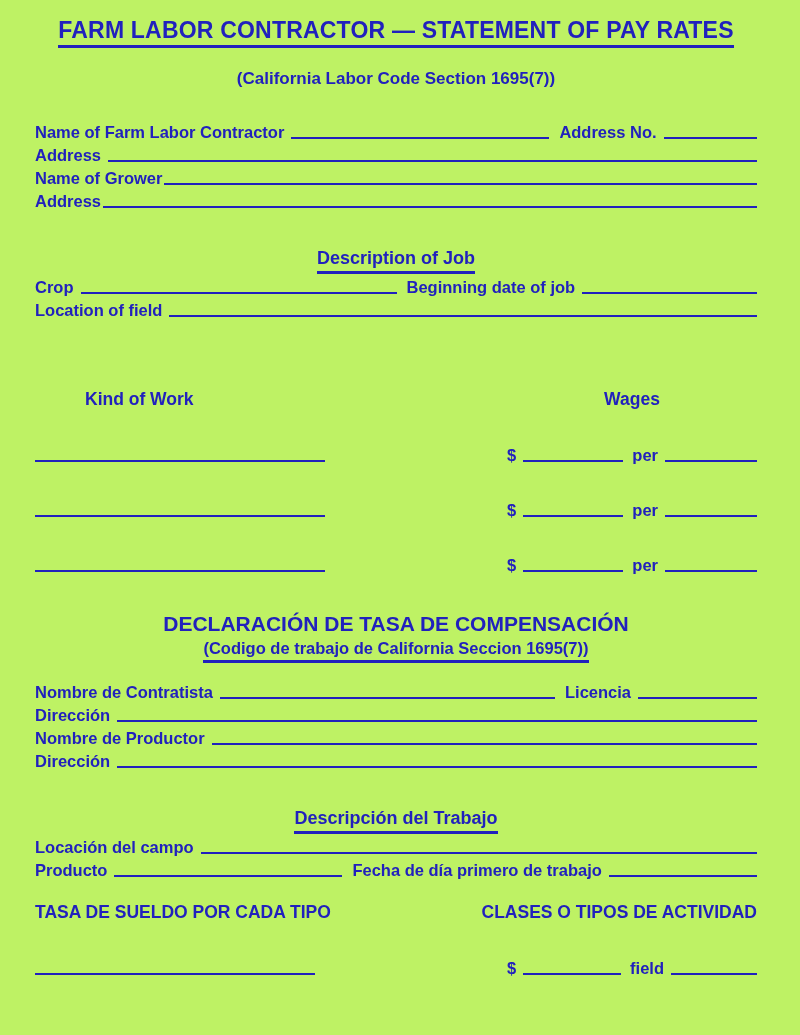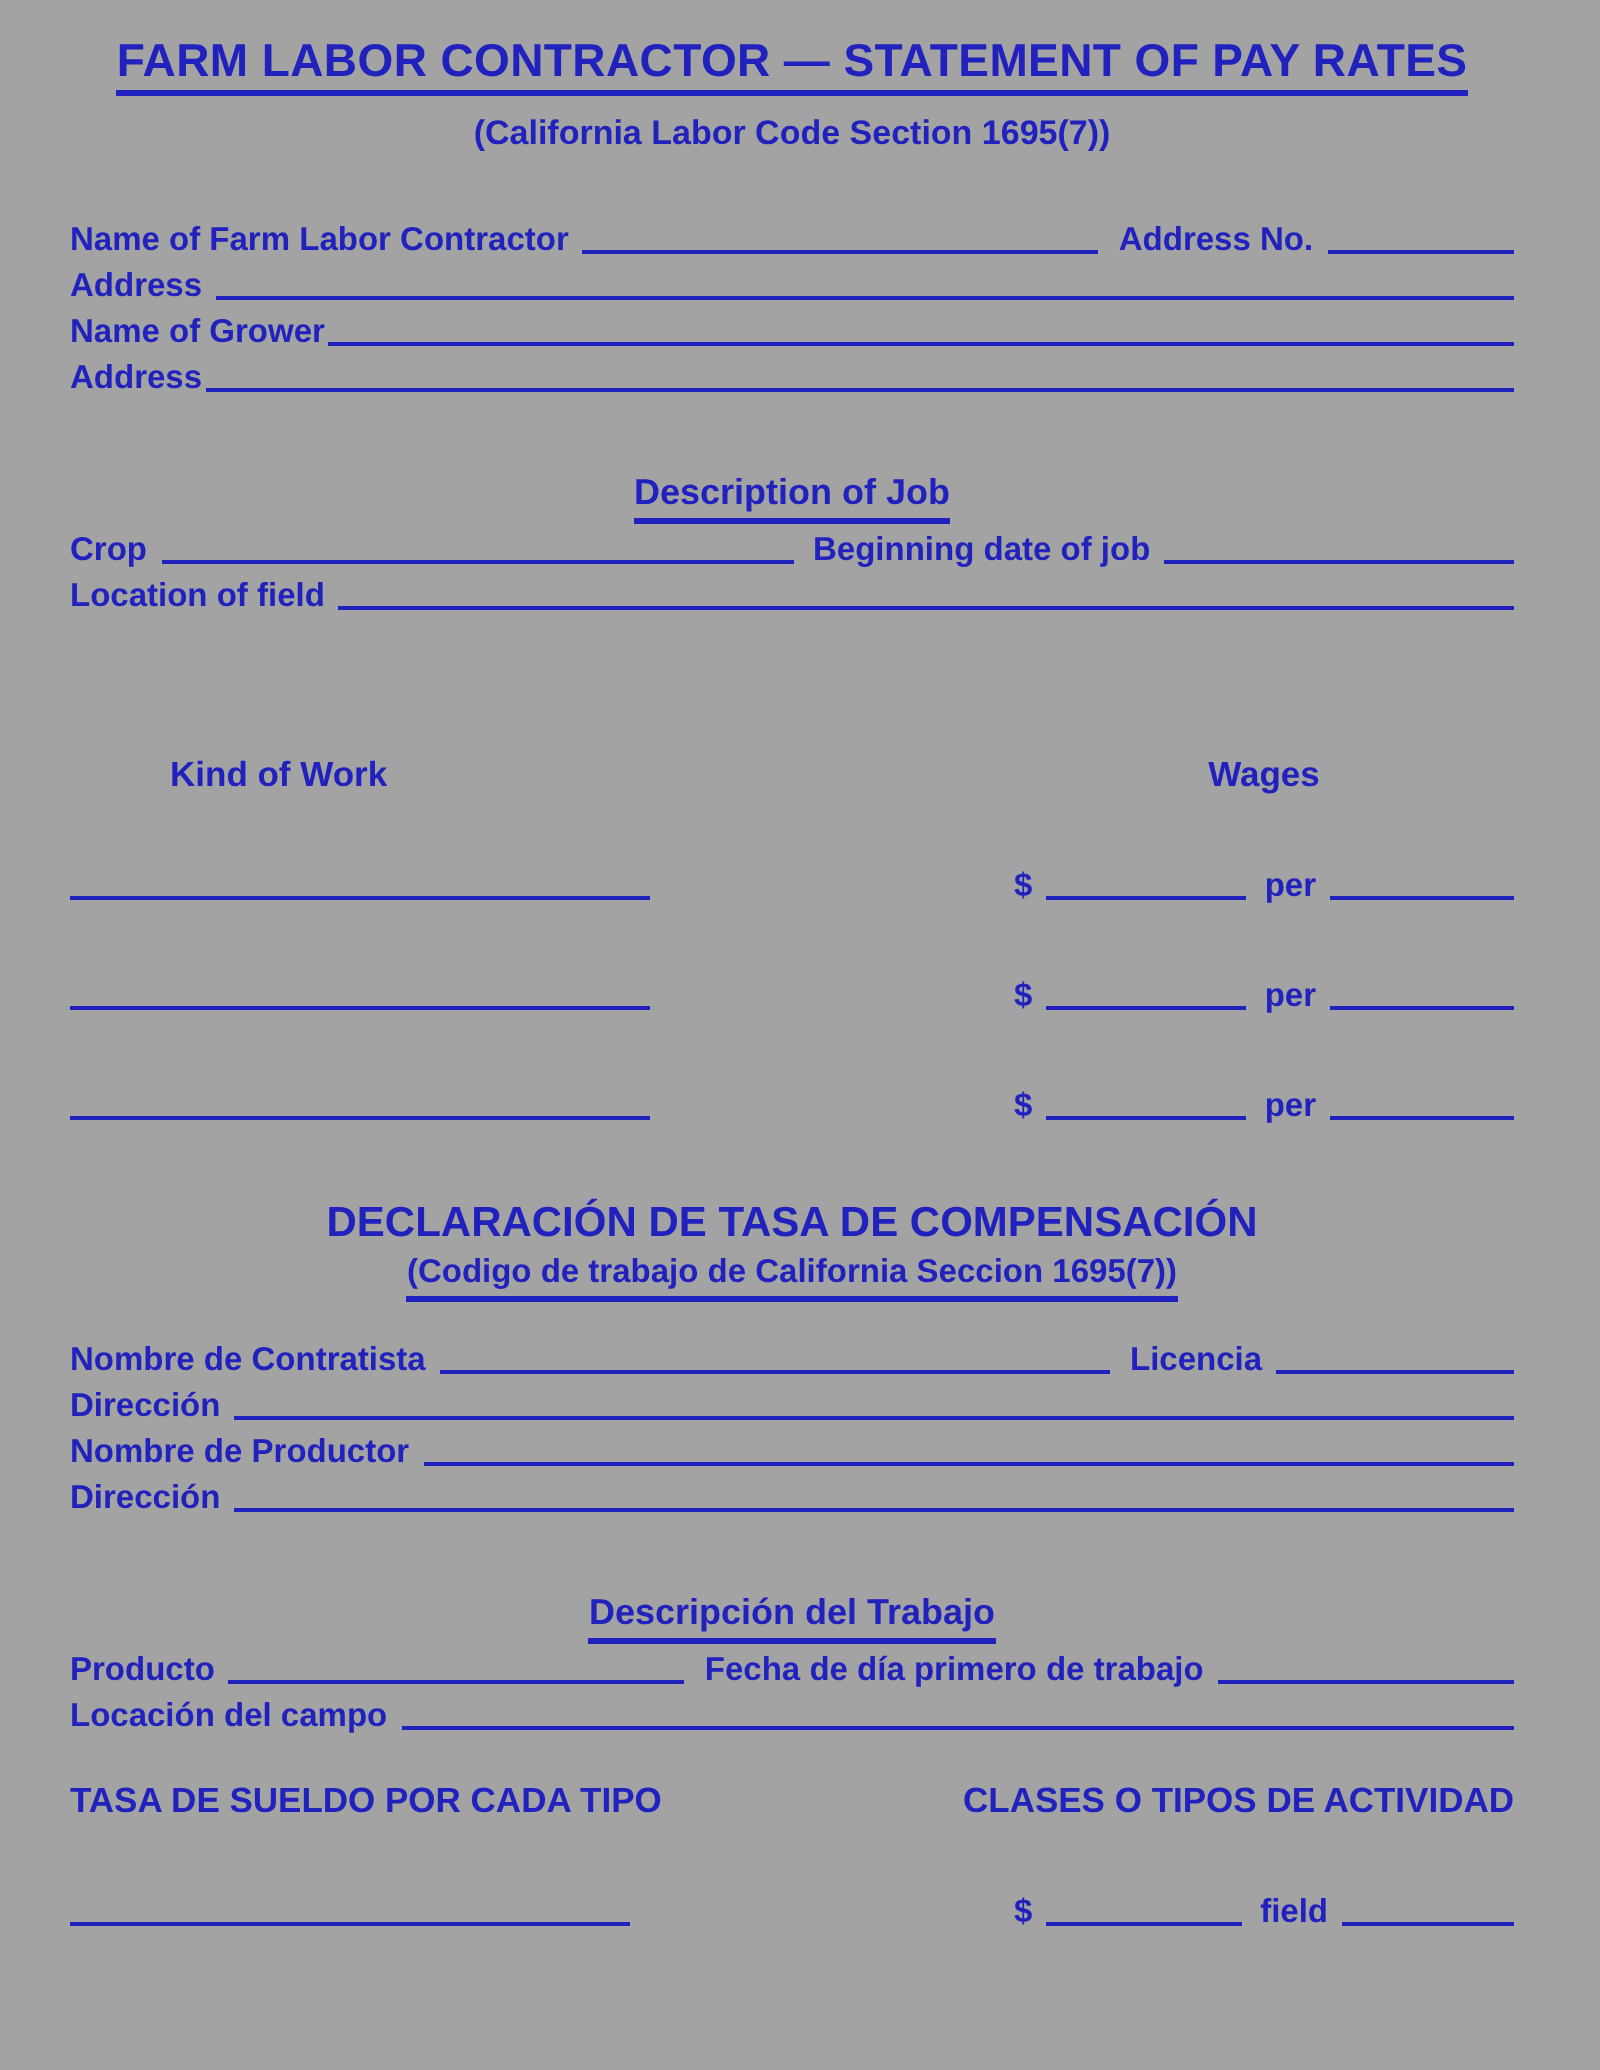--- a/index.html
+++ b/index.html
@@ -3,39 +3,39 @@
 <meta charset="utf-8">
 <style>
   :root { --ink: #2121bd; }
   * { margin: 0; padding: 0; box-sizing: border-box; }
   html, body { background: #ffffff; }
   .page {
     position: relative;
     width: 800px;
     height: 1035px;
     margin: 0 auto;
-    background: #a3a3a3;
+    background: #bef264;
     color: var(--ink);
     font-family: "Liberation Sans", sans-serif;
     font-weight: bold;
     padding: 16px 43px 0 35px;
     overflow: hidden;
   }
   .center { text-align: center; }
   .title {
     font-size: 23px;
     letter-spacing: 0.2px;
     line-height: 28px;
   }
   .title .u, .sec-title .u, .sub-u .u {
     border-bottom: 3px solid var(--ink);
     display: inline-block;
     padding-bottom: 1px;
   }
-  .subtitle { font-size: 17px; line-height: 21px; margin-top: 8px; }
+  .subtitle { font-size: 17px; line-height: 21px; margin-top: 20px; }
   .row {
     display: flex;
     align-items: flex-end;
     font-size: 16.5px;
     line-height: 20px;
     white-space: nowrap;
   }
   .lbl { flex: 0 0 auto; }
   .line {
     display: inline-block;
@@ -197,31 +197,31 @@
   <div class="row mt-row">
     <span class="lbl">Dirección</span>
     <span class="line grow"></span>
   </div>
 
   <div class="center sec-title mt-sec">
     <span class="u">Descripción del Trabajo</span>
   </div>
 
   <div class="row mt-row">
+    <span class="lbl">Locación del campo</span>
+    <span class="line grow"></span>
+  </div>
+
+  <div class="row mt-row">
     <span class="lbl">Producto</span>
     <span class="line" style="width:228px"></span>
     <span class="lbl gap">Fecha de día primero de trabajo</span>
     <span class="line grow"></span>
   </div>
 
-  <div class="row mt-row">
-    <span class="lbl">Locación del campo</span>
-    <span class="line grow"></span>
-  </div>
-
   <div class="col-head-b">
     <span>TASA DE SUELDO POR CADA TIPO</span>
     <span>CLASES O TIPOS DE ACTIVIDAD</span>
   </div>
 
   <div class="act-row">
     <span class="line kind-line"></span>
     <span class="rgroup">
       <span class="lbl">$</span>
       <span class="line money-line"></span>

